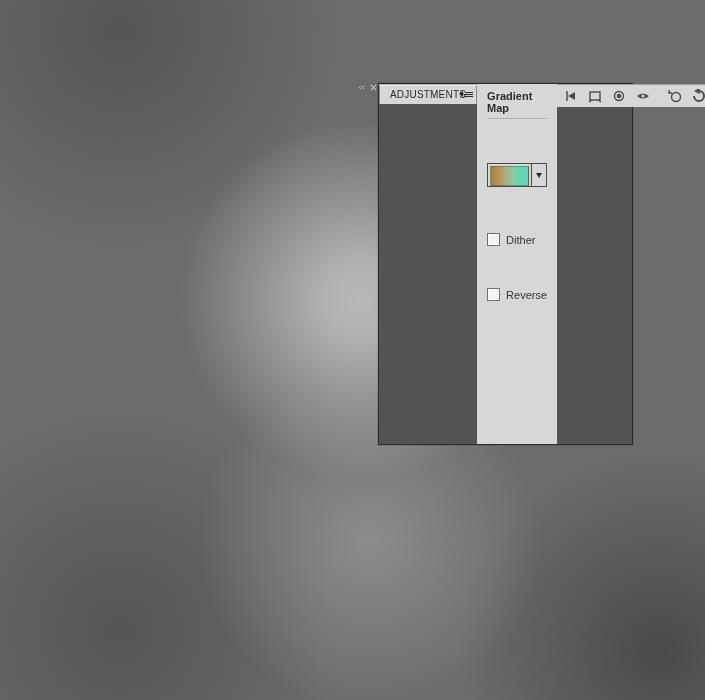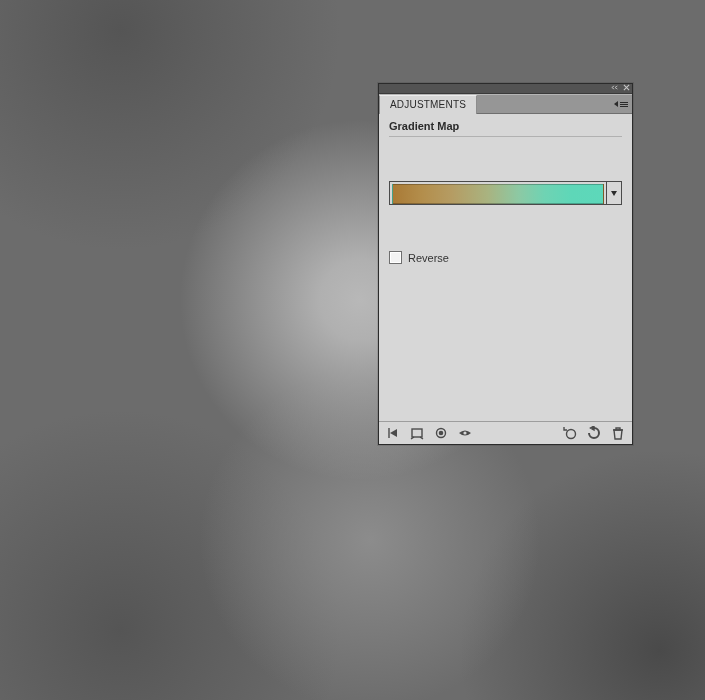--- a/index.html
+++ b/index.html
@@ -14,21 +14,21 @@
       radial-gradient(circle at 370px 540px,#8c8c8c 0px,transparent 170px),
       radial-gradient(circle at 120px 630px,#555 0px,transparent 220px),
       radial-gradient(circle at 120px 30px ,#555 0px,transparent 220px),
       radial-gradient(circle at 660px 650px,#4a4a4a 0px,transparent 200px),
       #6c6c6c;
   }
 
   
   .panel{
     position:absolute;left:378px;top:83px;width:253px;height:360px;
-    background:#535353;border:1px solid #2b2b2b;display:flex;flex-direction:column;
+    background:#535353;border:1px solid #2b2b2b;display:flex;flex-direction:row;
     box-shadow:0 0 0 1px rgba(0,0,0,.1);
   }
 
   
   .panel-titlebar{
     height:9px;background:#535353;position:relative;
     border-bottom:1px solid #3a3a3a;
   }
   .panel-collapse,.panel-close{
     position:absolute;top:-1px;width:10px;height:9px;display:flex;
@@ -90,21 +90,21 @@
     background:#d7d7d7;display:flex;align-items:center;justify-content:center;
     cursor:pointer;
   }
   .grad-drop .tri{
     width:0;height:0;border-left:3px solid transparent;
     border-right:3px solid transparent;border-top:5px solid #2b2b2b;
   }
 
   
   .chk{display:flex;align-items:center;gap:6px;margin-top:14px;font-size:11px;}
-  .chk + .chk{margin-top:26px;}
+  .chk + .chk{margin-top:10px;}
   .chk-box{
     width:11px;height:11px;border:1px solid #6e6e6e;background:#f3f3f3;
     box-shadow:inset 0 0 0 1px #fff;cursor:pointer;
   }
 
   
   .panel-footer{
     height:22px;background:#d7d7d7;border-top:1px solid #9d9d9d;
     display:flex;align-items:center;padding:0 6px;gap:8px;
   }
@@ -152,20 +152,24 @@
 
       <div class="grad-wrap">
         <div class="grad-swatch-border">
           <div class="grad-swatch"></div>
         </div>
         <div class="grad-drop">
           <span class="tri"></span>
         </div>
       </div>
 
+      <label class="chk">
+        <span class="chk-box"></span>
+        <span>Dither</span>
+      </label>
 
       <label class="chk">
         <span class="chk-box"></span>
         <span>Reverse</span>
       </label>
 
     </div>
 
     <div class="panel-footer">
       <span class="ico">

